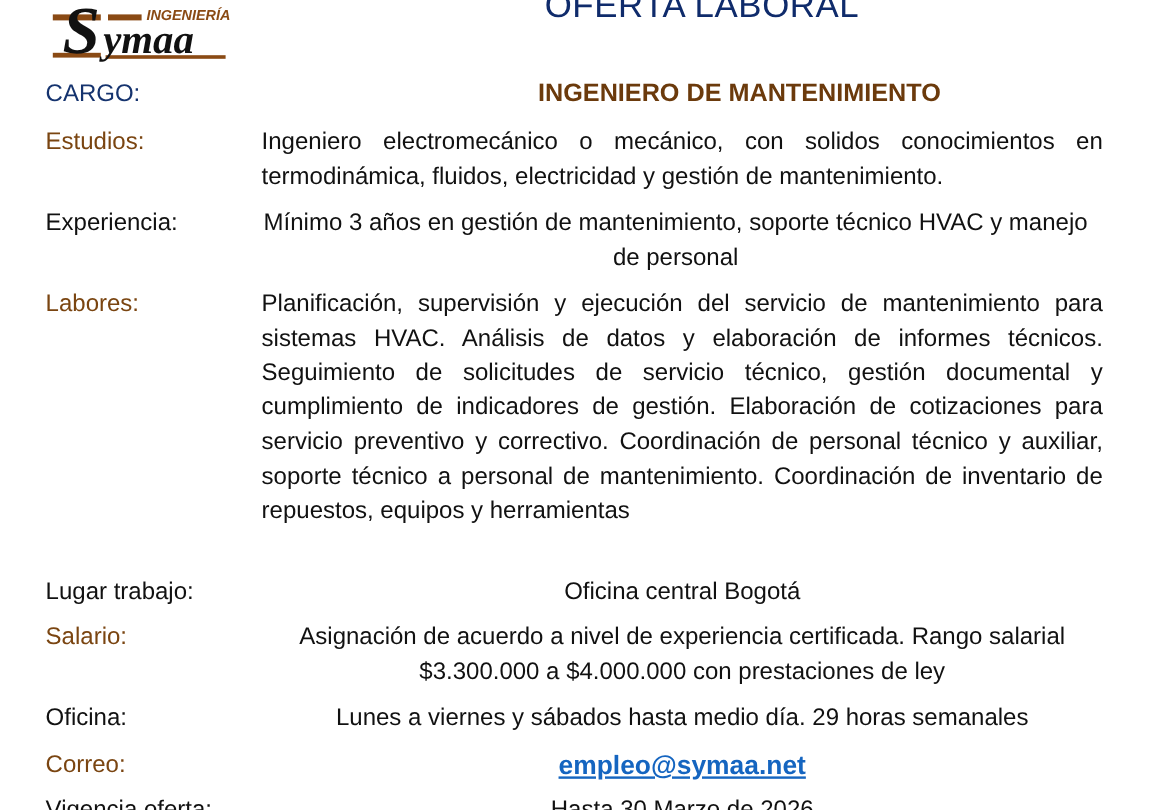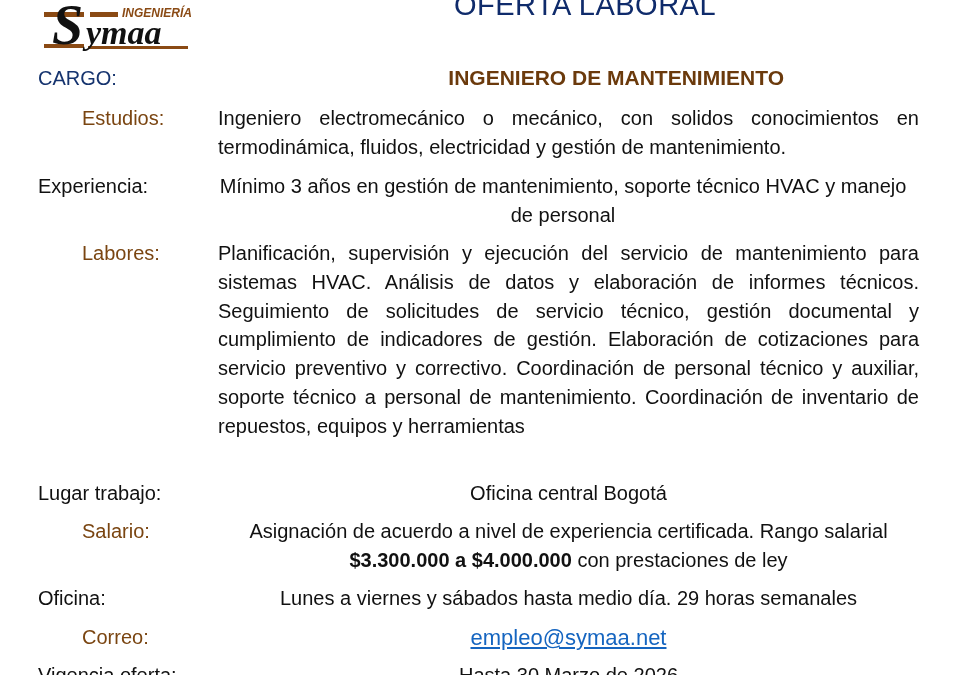--- a/index.html
+++ b/index.html
@@ -41,21 +41,21 @@
     .label {
       position: absolute;
       left: 0;
       top: 0;
       width: 180px;
       font-weight: normal;
       font-size: 20px;
       line-height: 28px;
       color: #111111;
     }
-    .label.brown { color: #7a4511; margin-left: 44px; }
+    .label.brown { color: #7a4511; }
     .label.navy { color: #15336e; }
     .value {
       position: absolute;
       left: 180px;
       top: 0;
       width: 701px;
       font-size: 20px;
       line-height: 28.8px;
       text-align: justify;
       color: #111111;
@@ -68,25 +68,25 @@
       width: 400px;
       font-weight: bold;
       font-size: 21px;
       line-height: 28px;
       color: #6b3a0c;
       text-align: right;
     }
     .email-link {
       color: #1565c0;
       text-decoration: underline;
-      font-weight: normal;
+      font-weight: bold;
       font-size: 22px;
       cursor: pointer;
     }
-    b.money { font-weight: bold; }
+    b.money { font-weight: normal; }
   </style>
 </head>
 <body>
 
 <div class="logo">
   <svg width="155" height="52" viewBox="0 0 155 52">
 
     <rect x="2" y="12" width="40" height="5" fill="#8a4a14"></rect>
     <rect x="48" y="12" width="28" height="5" fill="#8a4a14"></rect>
     <rect x="2" y="44" width="40" height="4" fill="#8a4a14"></rect>

